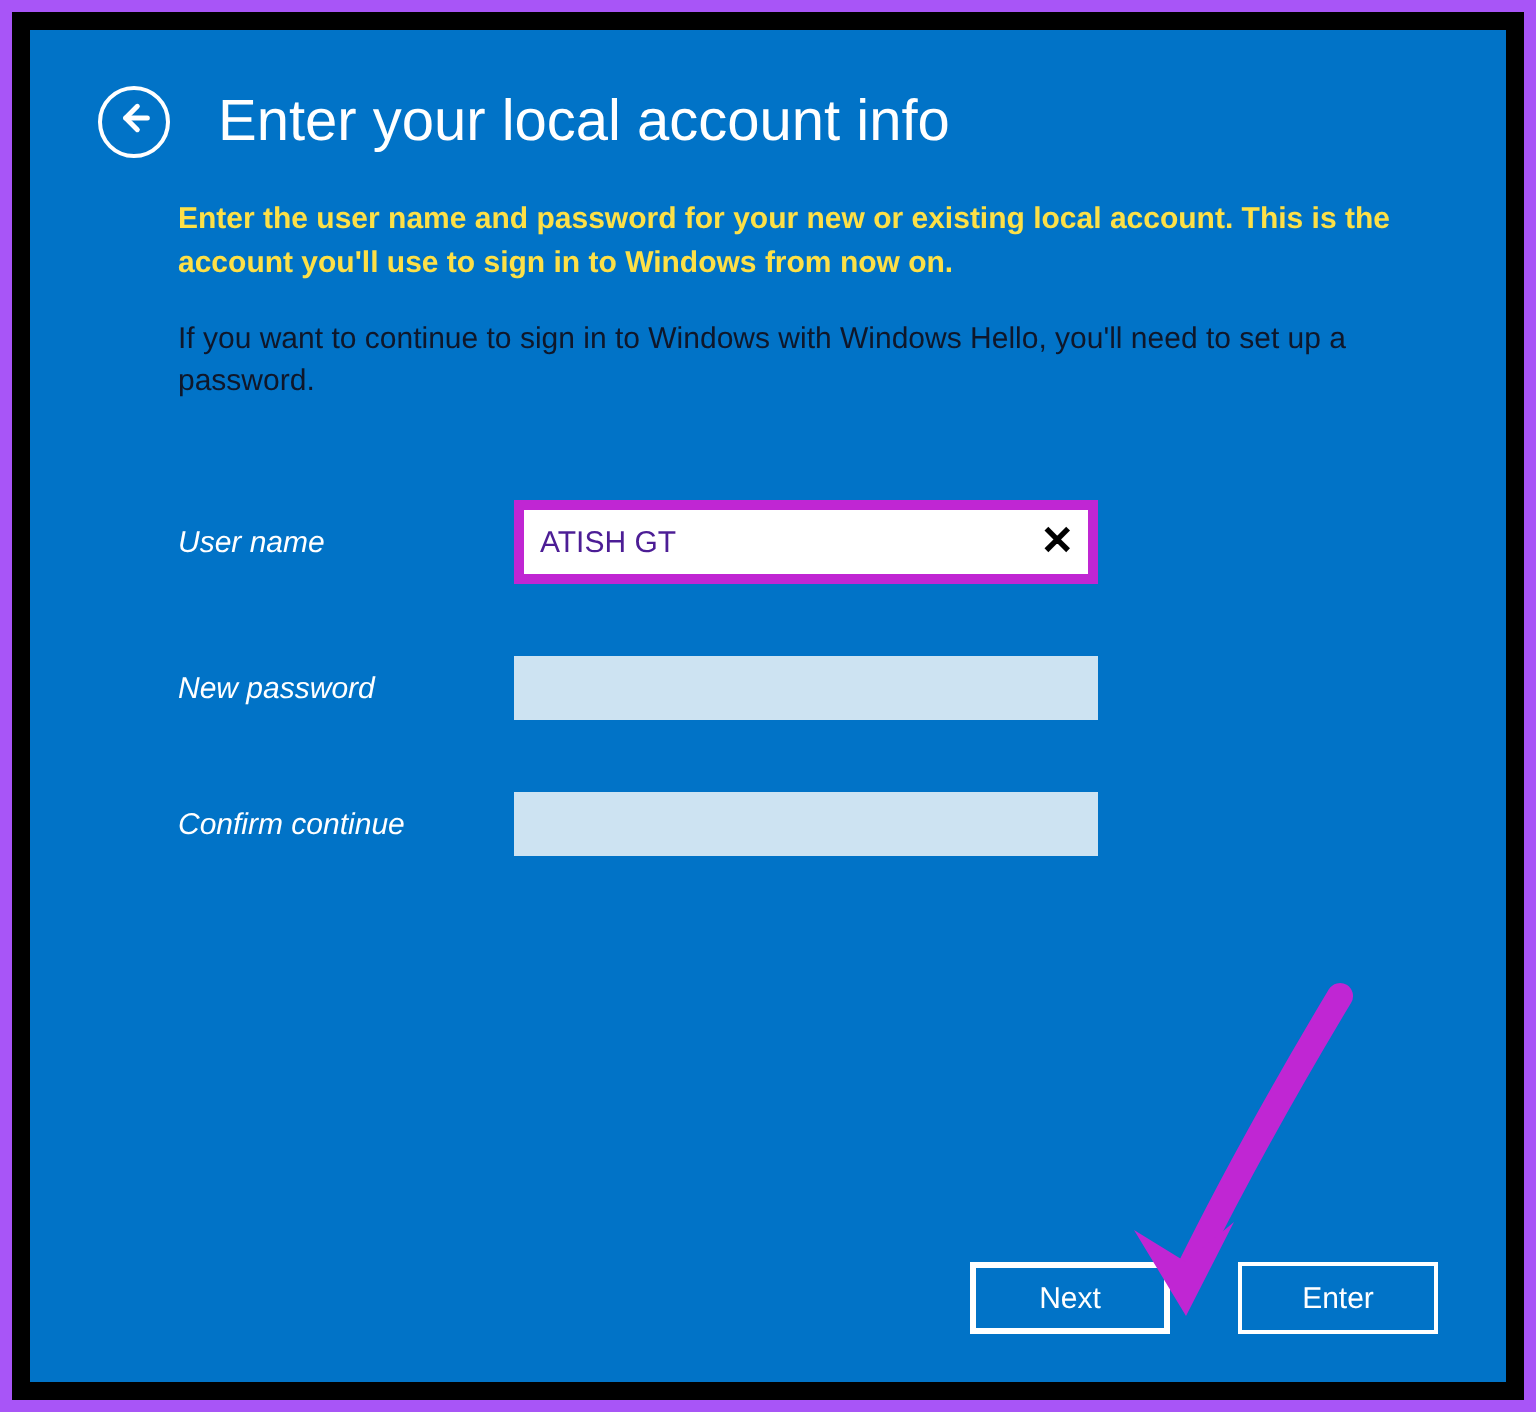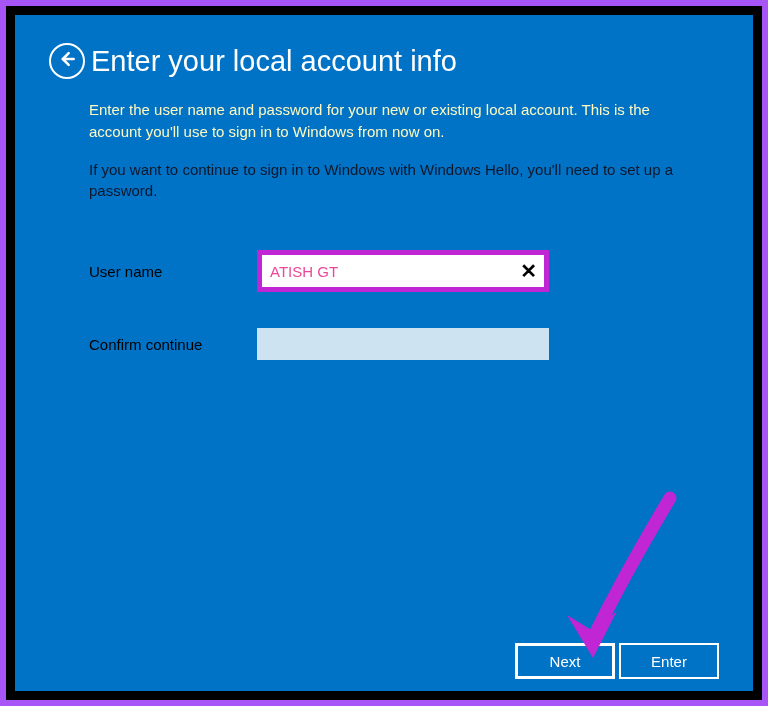--- a/index.html
+++ b/index.html
@@ -29,21 +29,21 @@
       left: 9px;
       right: 9px;
       bottom: 9px;
       background: #0173c7;
       padding: 28px 48px 30px 48px;
       color: #fff;
     }
     .header {
       display: flex;
       align-items: center;
-      gap: 6px;
+      gap: 24px;
       margin-bottom: 20px;
       margin-left: -14px;
     }
     .back-btn {
       width: 36px;
       height: 36px;
       border: 2.5px solid #fff;
       border-radius: 50%;
       display: flex;
       align-items: center;
@@ -56,60 +56,62 @@
       height: 20px;
     }
     .title {
       font-size: 29px;
       font-weight: 300;
       color: #fff;
     }
     .description {
       font-size: 15px;
       line-height: 1.45;
-      color: #fef9c3;
+      color: #fde047;
       margin-left: 26px;
       margin-bottom: 16px;
+      font-weight: bold;
     }
     .description2 {
       font-size: 15px;
       line-height: 1.45;
       color: #0f172a;
       margin-left: 26px;
       margin-bottom: 48px;
     }
     .form-row {
       display: flex;
       align-items: center;
       margin-left: 26px;
       margin-bottom: 36px;
     }
     .form-label {
       width: 168px;
       font-size: 15px;
-      color: #000000;
+      color: #ffffff;
+      font-style: italic;
     }
     .input-wrap {
       position: relative;
       width: 292px;
     }
     .input-highlighted {
       border: 4px solid #c026d3;
       padding: 1px;
       background: #c026d3;
     }
     .text-input {
       width: 100%;
       height: 32px;
       border: none;
       outline: none;
       font-size: 15px;
       padding: 0 8px;
       background: #fff;
-      color: #ec4899;
+      color: #4c1d95;
       font-family: inherit;
     }
     .input-highlighted .text-input {
       padding-right: 34px;
     }
     .clear-btn {
       position: absolute;
       right: 8px;
       top: 50%;
       transform: translateY(-50%);
@@ -124,24 +126,24 @@
       height: 32px;
       border: none;
       outline: none;
       background: #cde3f2;
       font-size: 15px;
       padding: 0 8px;
       font-family: inherit;
     }
     .buttons {
       position: absolute;
-      bottom: 12px;
+      bottom: 24px;
       right: 34px;
       display: flex;
-      gap: 4px;
+      gap: 34px;
     }
     .btn {
       width: 100px;
       height: 36px;
       border: 2px solid #fff;
       background: transparent;
       color: #fff;
       font-size: 15px;
       cursor: pointer;
       font-family: inherit;
@@ -185,20 +187,24 @@
     <div class="form-row">
       <div class="form-label">User name</div>
       <div class="input-wrap input-highlighted">
         <input type="text" class="text-input" value="ATISH GT" style="">
         <span class="clear-btn">
           <span>✕</span>
         </span>
       </div>
     </div>
 
+    <div class="form-row">
+      <div class="form-label">New password</div>
+      <input type="password" class="password-input" style="">
+    </div>
 
     <div class="form-row">
       <div class="form-label">Confirm continue</div>
       <input type="password" class="password-input" style="">
     </div>
 
 
     <div class="buttons">
       <button class="btn btn-next">Next</button>
       <button class="btn">Enter</button>

